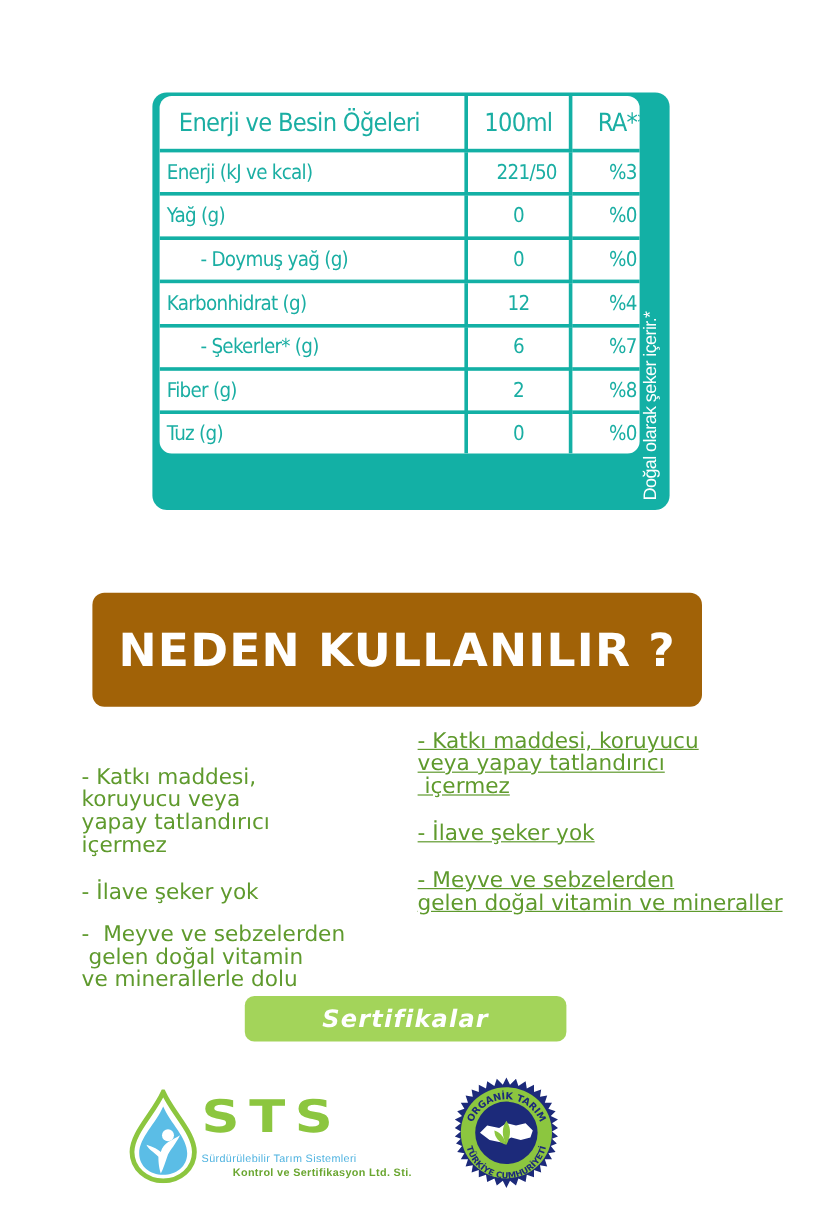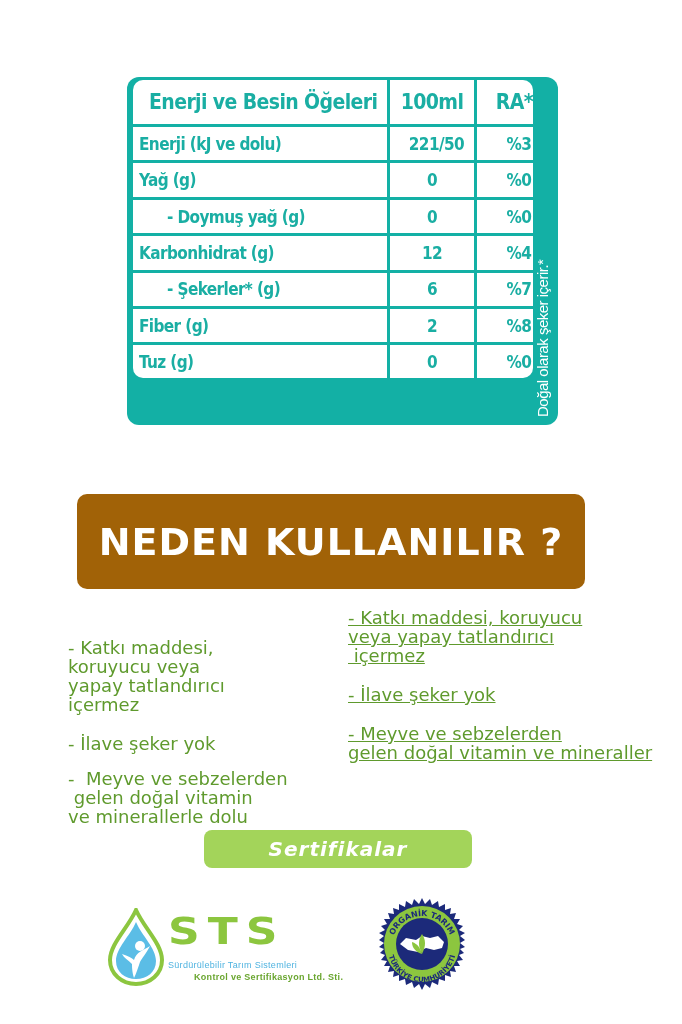--- a/index.html
+++ b/index.html
@@ -18,21 +18,21 @@
     background: #ffffff; border-radius: 10px; overflow: hidden;
   }
   .nutri-table {
     width: 100%; height: 100%; border-collapse: collapse; table-layout: fixed;
     font-family: "DejaVu Sans Condensed", "Liberation Sans Narrow", "Liberation Sans", sans-serif;
     color: #1aaea3;
   }
   .nutri-table td, .nutri-table th {
     border-right: 3px solid #13b0a5; border-bottom: 3px solid #13b0a5;
     padding: 0 6px; white-space: nowrap; overflow: hidden;
-    font-weight: bold;
+    font-weight: normal;
   }
   .nutri-table tr td:last-child, .nutri-table tr th:last-child { border-right: none; }
   .nutri-table tr:last-child td { border-bottom: none; }
   .nutri-table th { font-size: 21px; height: 44px; letter-spacing: -0.6px; }
   .nutri-table td { font-size: 17px; letter-spacing: -0.6px; }
   .col-name { width: 232px; text-align: left; }
   .col-val { width: 72px; }
   .col-ra { width: 72px; }
   th.col-name { padding-left: 16px; }
   td.val { text-align: right; padding-right: 10px; }
@@ -105,21 +105,21 @@
 <div class="nutri-panel">
   <div class="nutri-inner">
     <table class="nutri-table">
       <tbody>
           <tr>
         <th class="col-name">Enerji ve Besin Öğeleri</th>
         <th class="col-val">100ml</th>
         <th class="col-ra">RA**</th>
       </tr>
       <tr>
-        <td>Enerji (kJ ve dolu)</td>
+        <td>Enerji (kJ ve kcal)</td>
         <td class="val">221/50</td>
         <td class="ra">%3</td>
       </tr>
       <tr>
         <td>Yağ (g)</td>
         <td class="c">0</td>
         <td class="ra">%0</td>
       </tr>
       <tr>
         <td class="sub">- Doymuş yağ (g)</td>

